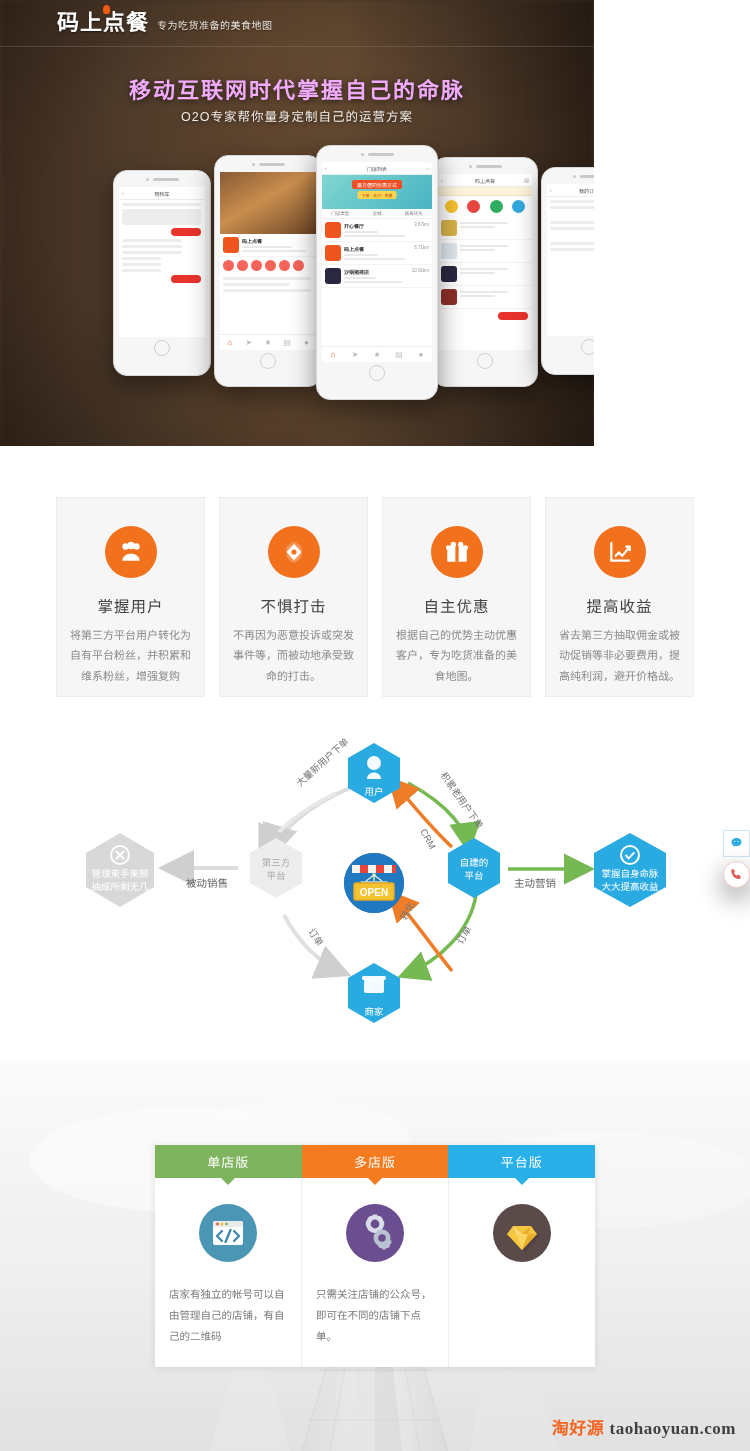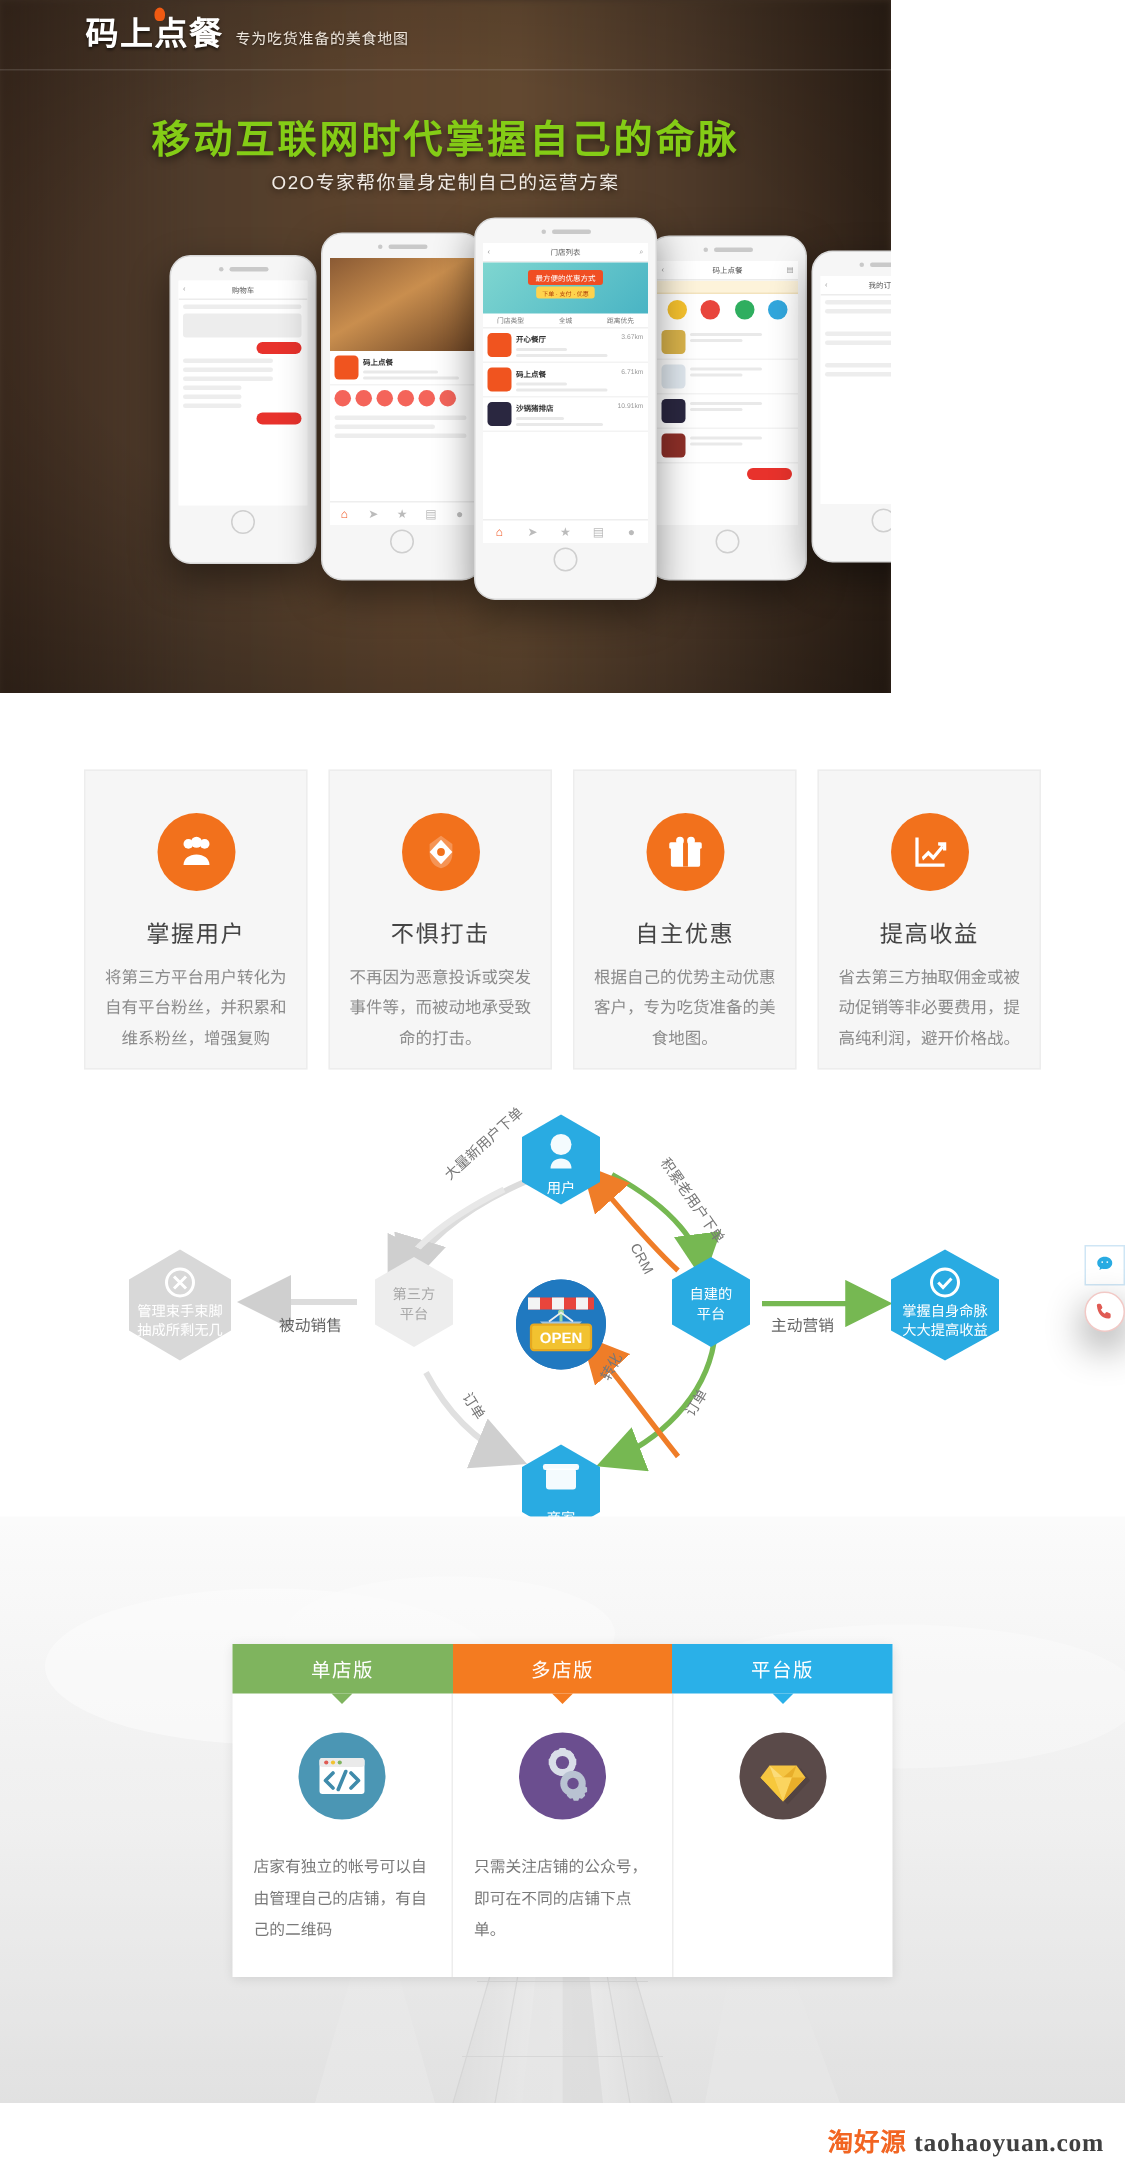--- a/index.html
+++ b/index.html
@@ -57,21 +57,21 @@
   .nav a {
     font-size:13px; text-decoration:none; letter-spacing:1px;
     text-shadow:0 1px 2px rgba(0,0,0,.6);
   }
   .nav a.active { color:#f5c518; }
   .nav a.plain  { color:#ffffff; }
 
   
   .hero-copy { position:relative; z-index:10; text-align:center; padding-top:72px; }
   .hero-title {
-    font-size:26px; color:#84cc16; font-weight:bold; letter-spacing:2px;
+    font-size:22px; color:#f0abfc; font-weight:bold; letter-spacing:2px;
     text-shadow:0 2px 6px rgba(0,0,0,.6);
   }
   .hero-sub {
     font-size:12.5px; color:#f2ece6; margin-top:2px; letter-spacing:1px;
     text-shadow:0 1px 4px rgba(0,0,0,.6);
   }
 
   
   .phones { position:absolute; left:0; top:145px; width:750px; height:255px; z-index:9; }
   .phone {
@@ -127,21 +127,21 @@
   }
   .ph-chiprow { display:flex; gap:3px; padding:3px; }
   .ph-chiprow u { display:block; width:11px; height:11px; border-radius:50%; text-decoration:none; }
   .ph-greenbadge { height:6px; width:18px; background:#3fbf6a; border-radius:2px; margin:2px 3px 2px auto; }
   .ph-yellowbar { height:9px; background:#fdf3da; border-bottom:1px solid #f3e3bd; }
   .ph-circrow { display:flex; justify-content:space-around; padding:4px 2px; }
   .ph-circrow u { width:13px; height:13px; border-radius:50%; display:block; }
 
   
   .features {
-    position:absolute; top:462px; left:0; width:750px; height:300px; background:#fff;
+    position:absolute; top:446px; left:0; width:750px; height:300px; background:#fff;
   }
   .feature-grid {
     display:flex; gap:14px; padding:51px 56px 0 56px;
   }
   .feature-card {
     width:156px; height:200px; background:#f6f6f6; border:1px solid #ededed;
     text-align:center; padding-top:28px;
   }
   .feature-icon {
     width:52px; height:52px; border-radius:50%; background:#f2711c; margin:0 auto;
@@ -152,21 +152,21 @@
   .feature-desc {
     font-size:11px; color:#8b8b8b; line-height:1.85; margin-top:9px; padding:0 13px; text-align:center;
   }
 
   
   .flow { position:absolute; top:735px; left:0; width:750px; height:325px; background:#fff; }
   .flow svg { display:block; }
 
   
   .versions {
-    position:absolute; top:1011px; left:0; width:750px; height:391px; overflow:hidden;
+    position:absolute; top:1060px; left:0; width:750px; height:391px; overflow:hidden;
     background:linear-gradient(180deg,#fbfbfb 0%,#f2f2f2 35%,#e9e9e9 100%);
   }
   .versions-bg { position:absolute; inset:0; opacity:.55; }
   .versions-inner { position:relative; z-index:5; padding-top:85px; }
   .version-card {
     width:440px; margin:0 auto; background:#fff;
     box-shadow:0 1px 7px rgba(0,0,0,.1);
   }
   .version-tabs { display:flex; height:33px; }
   .version-tab {

